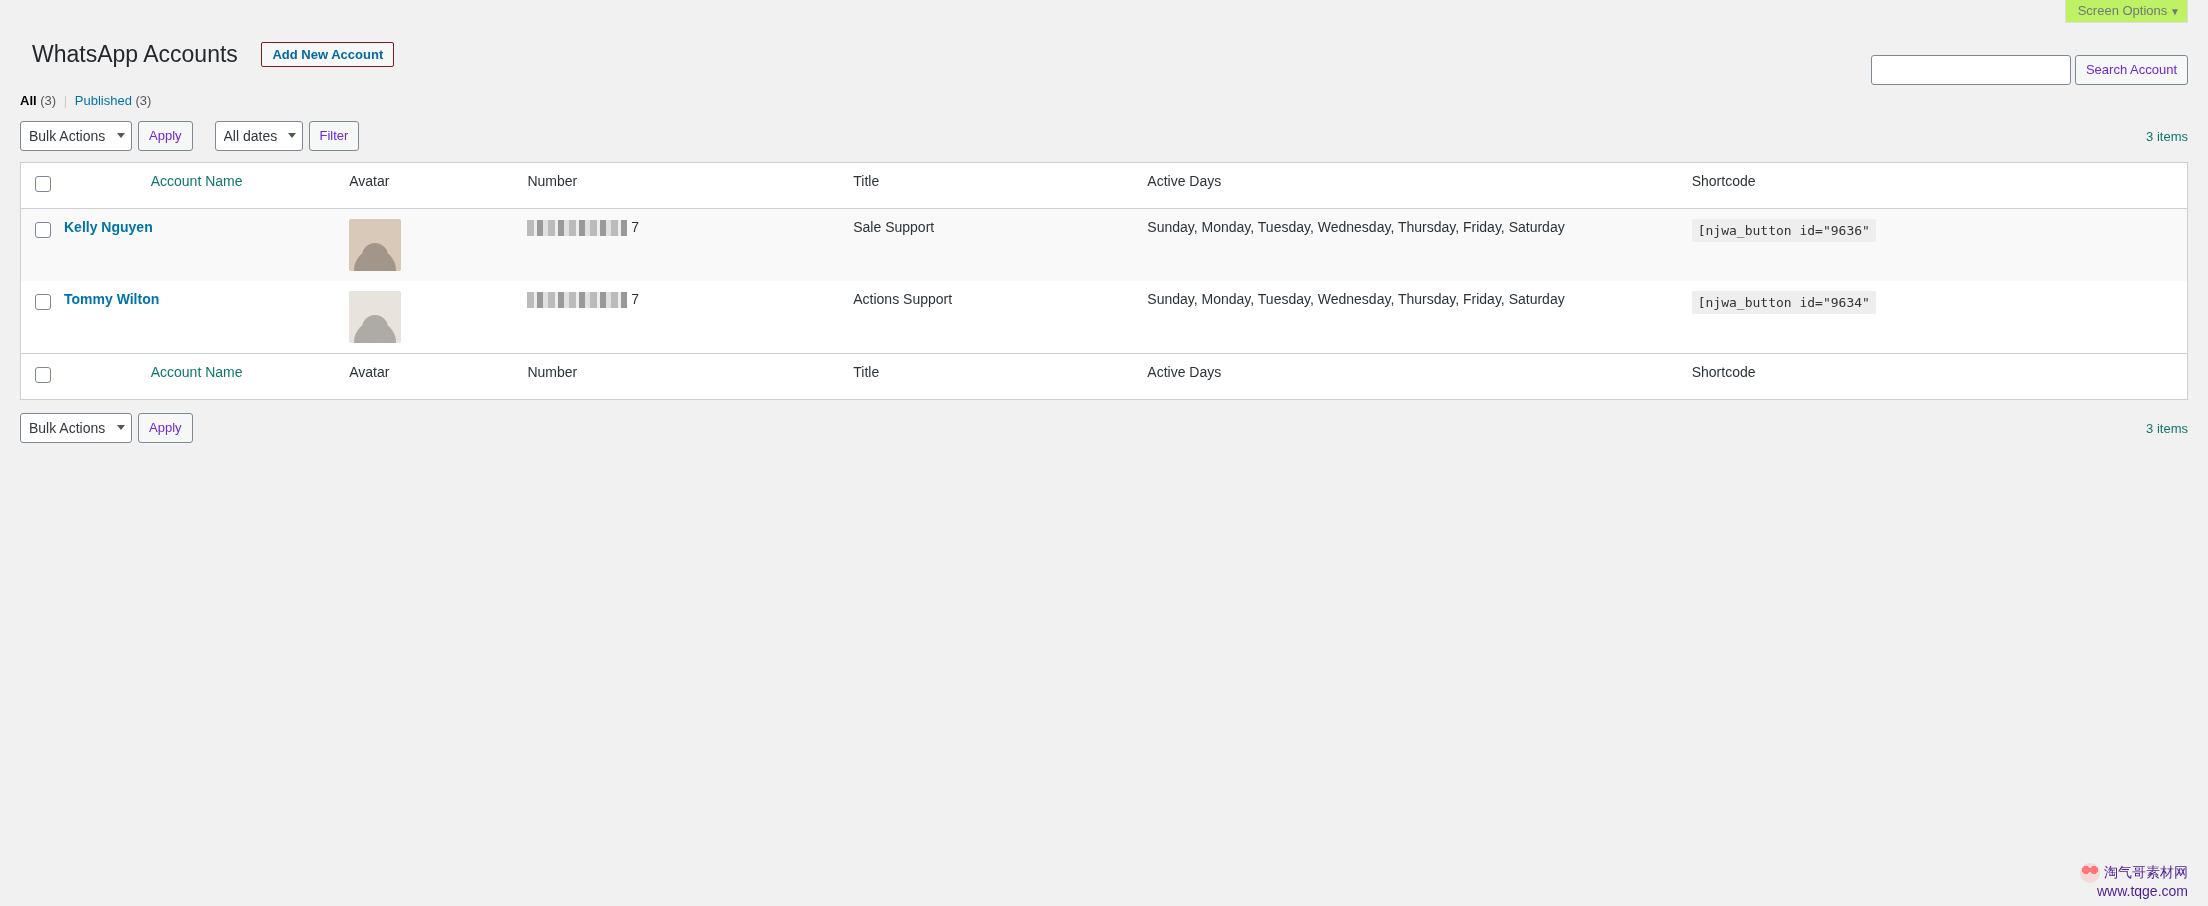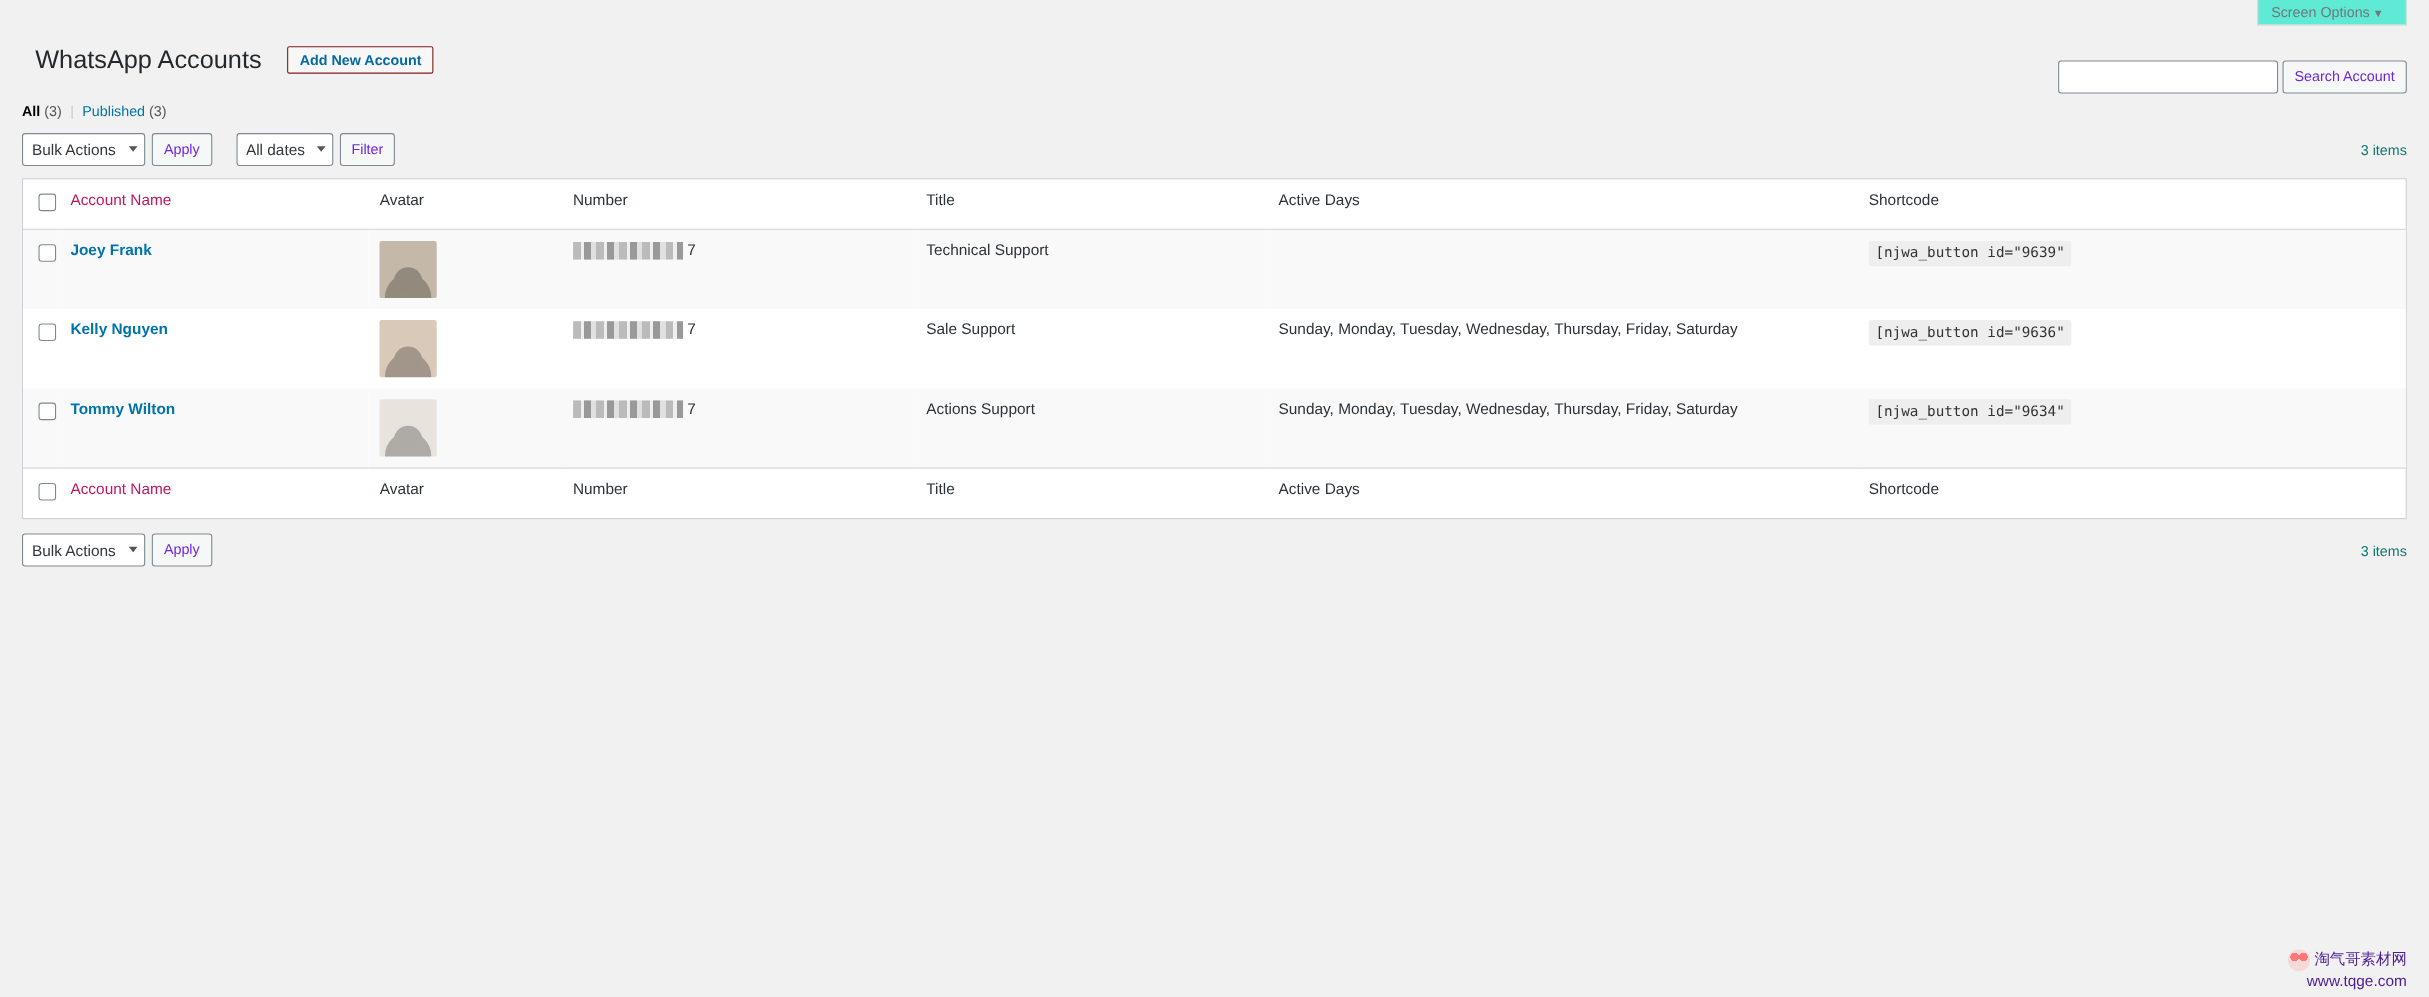--- a/index.html
+++ b/index.html
@@ -8,24 +8,24 @@
     padding: 0 20px 20px 20px;
     font-family: -apple-system, BlinkMacSystemFont, "Segoe UI", Helvetica, Arial, sans-serif;
     background: #f1f1f1;
     color: #23282d;
     font-size: 13px;
   }
   .screen-opts {
     position: absolute;
     top: 0;
     right: 20px;
-    background: #5eead4;
+    background: #bef264;
     border: 1px solid #ddd;
     border-top: none;
-    padding: 3px 20px 4px 12px;
+    padding: 3px 7px 4px 12px;
     font-size: 13px;
     color: #72777c;
     cursor: pointer;
   }
   .screen-opts::after { content: " ▼"; font-size: 10px; color:#72777c; }
   h1.wp-heading {
     display: inline-block;
     font-size: 23px;
     font-weight: 400;
     margin: 12px;
@@ -125,21 +125,21 @@
     vertical-align:top;
     font-size:14px;
     color:#2c3338;
   }
   table.wp-list thead th, table.wp-list tfoot th {
     font-weight:400;
     color:#2c3338;
     border-bottom:1px solid #ccd0d4;
   }
   table.wp-list tfoot th { border-bottom:none; border-top:1px solid #ccd0d4; }
-  table.wp-list th.sortable { color:#be185d; cursor:pointer; }
+  table.wp-list th.sortable { color:#0f766e; cursor:pointer;text-align:center; }
   table.wp-list tbody tr { border-bottom:1px solid #eee; }
   table.wp-list tbody tr:nth-child(odd) { background:#f9f9f9; }
   table.wp-list tbody tr:nth-child(even) { background:#fff; }
   .check-col { width:30px; padding:10px 0 10px 10px !important; }
   input[type=checkbox] {
     width:16px; height:16px;
     border:1px solid #7e8993;
     border-radius:3px;
     background:#fff;
     appearance:none;
@@ -242,33 +242,20 @@
       <th class="check-col"><input type="checkbox" style=""></th>
       <th class="sortable">Account Name</th>
       <th>Avatar</th>
       <th>Number</th>
       <th>Title</th>
       <th>Active Days</th>
       <th>Shortcode</th>
     </tr>
   </thead>
   <tbody id="rows-body">
-      <tr>
-    <td class="check-col"><input type="checkbox" style=""></td>
-    <td><span class="row-title">Joey Frank</span></td>
-    <td>
-          <div class="avatar-box" style="background:#c4b8a8">
-            <div class="avatar-head"></div>
-          </div>
-        </td>
-    <td><span class="pixelated"></span> <span>7</span></td>
-    <td>Technical Support</td>
-    <td style="max-width:220px"></td>
-    <td><code class="shortcode">[njwa_button id="9639"</code></td>
-  </tr>
       <tr>
     <td class="check-col"><input type="checkbox" style=""></td>
     <td><span class="row-title">Kelly Nguyen</span></td>
     <td>
           <div class="avatar-box" style="background:#d9c9b8">
             <div class="avatar-head"></div>
           </div>
         </td>
     <td><span class="pixelated"></span> <span>7</span></td>
     <td>Sale Support</td>

